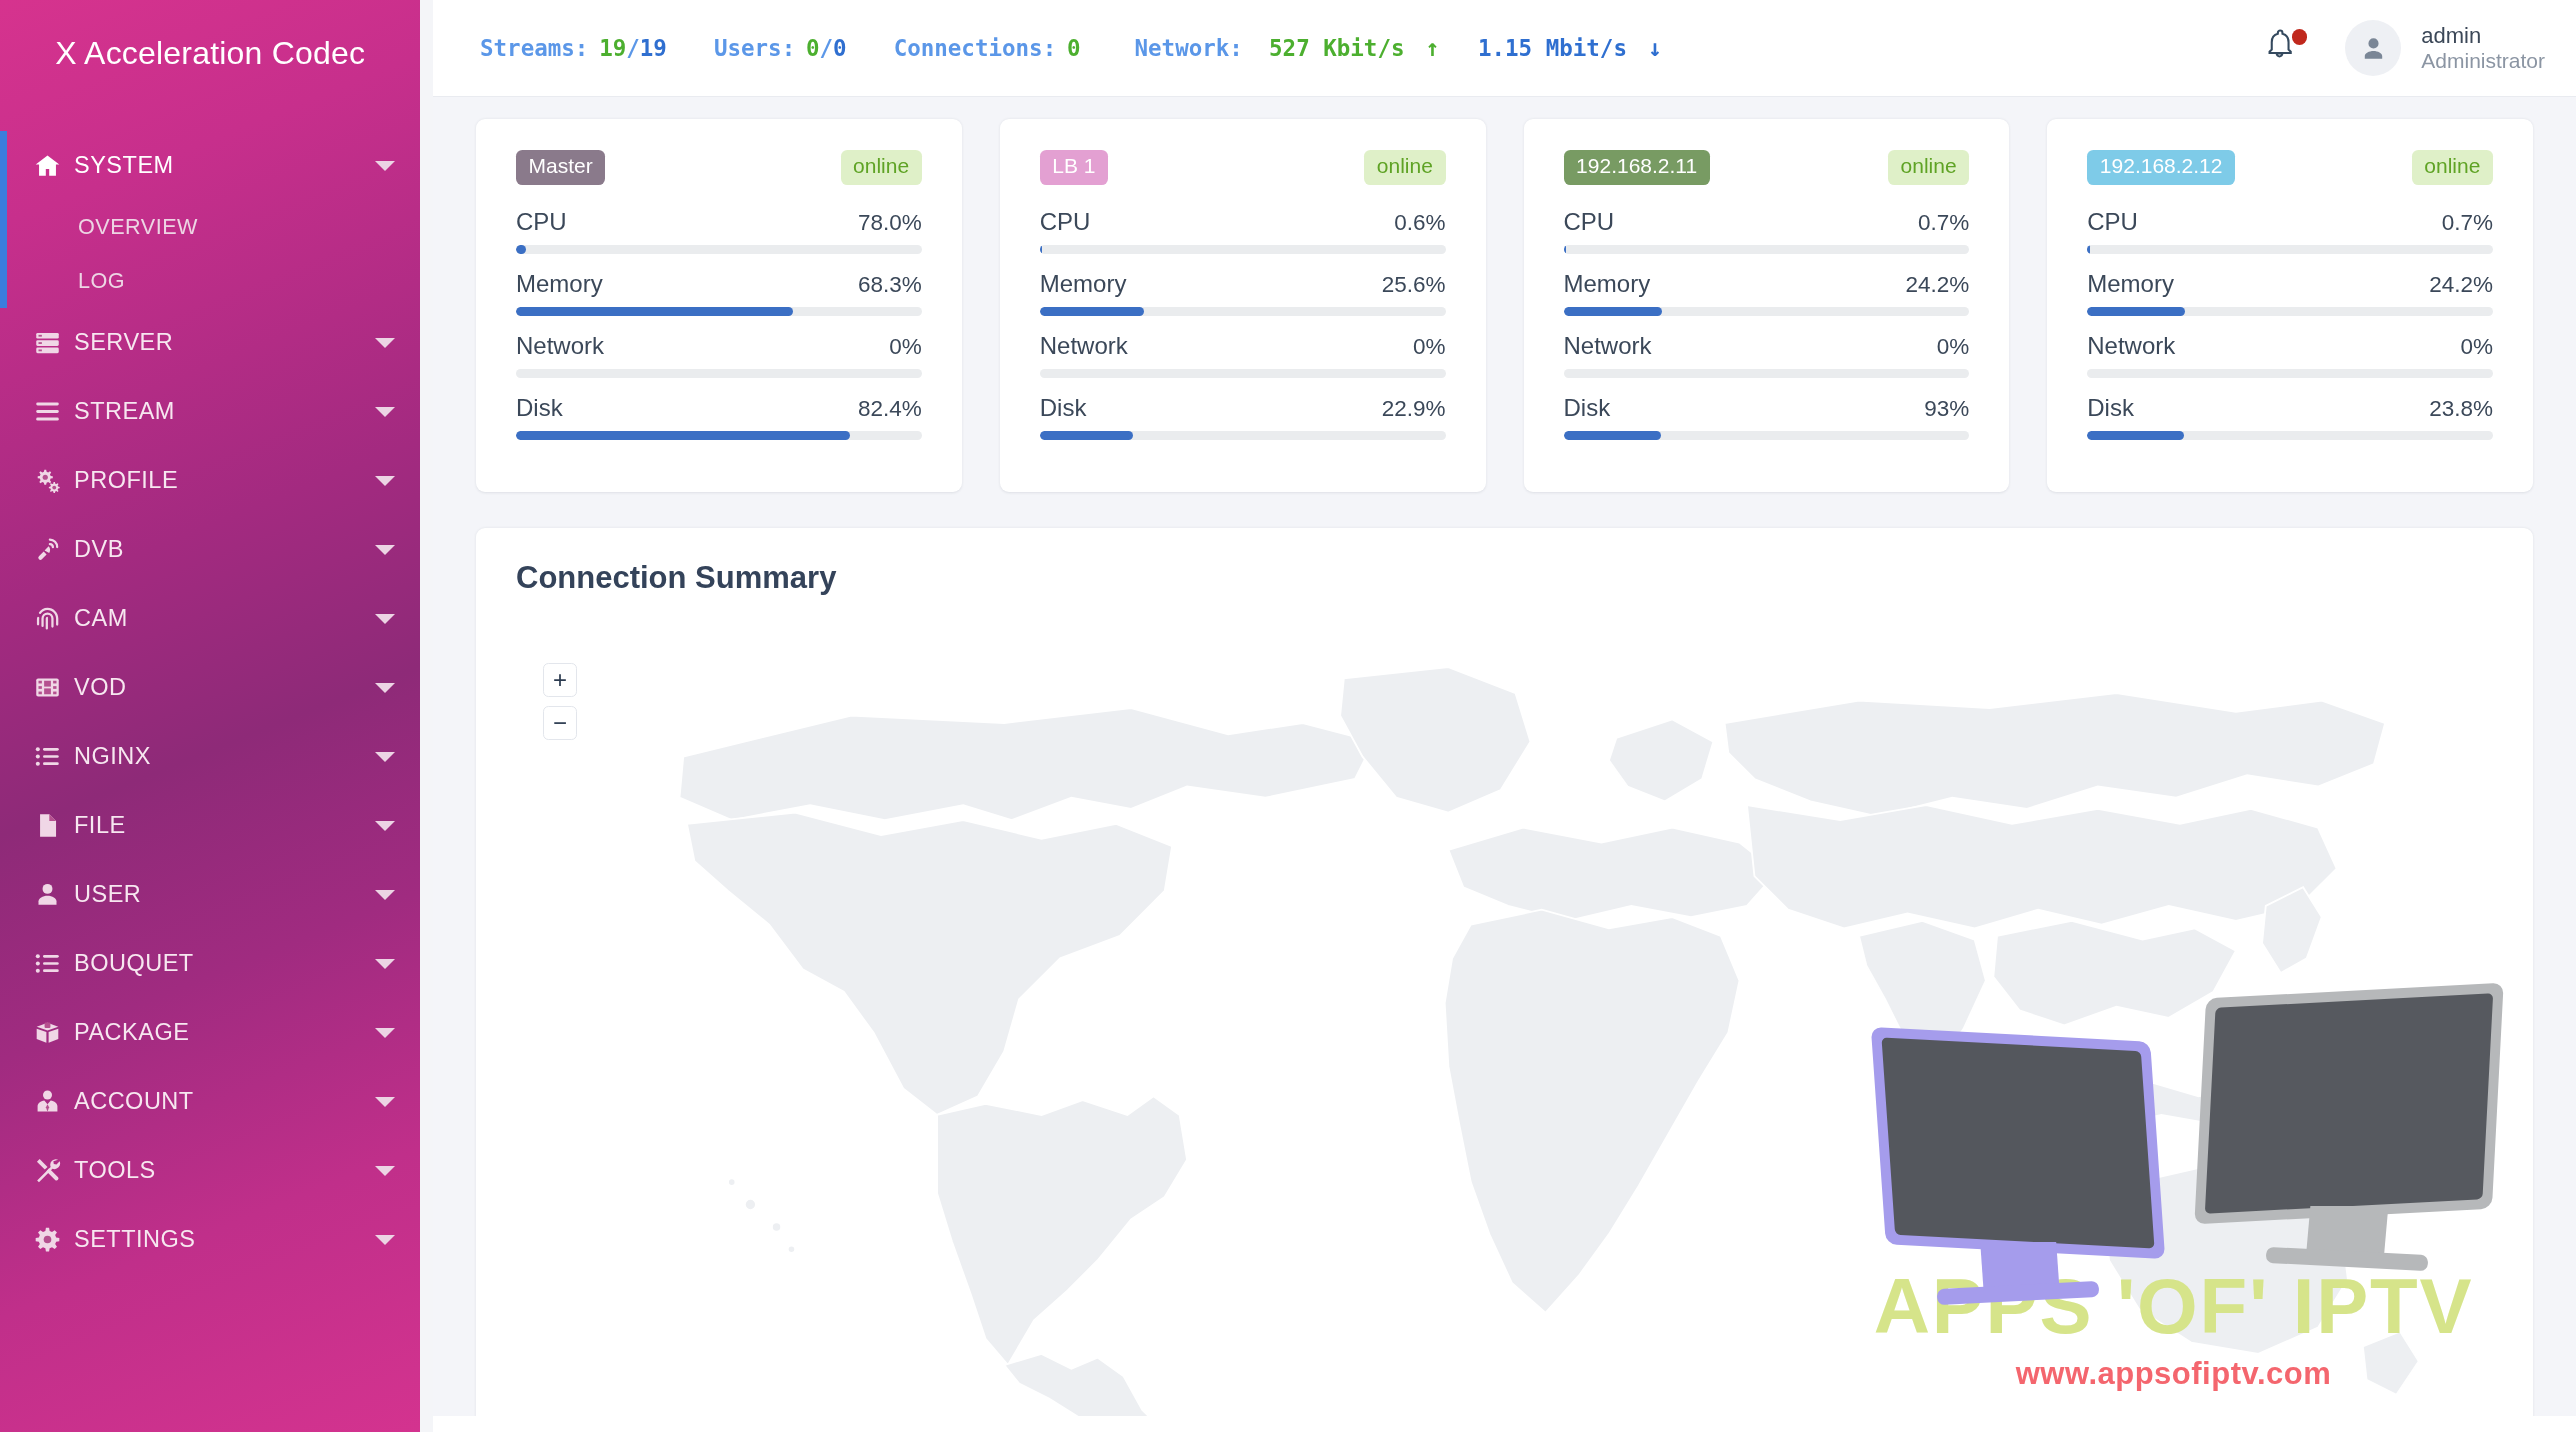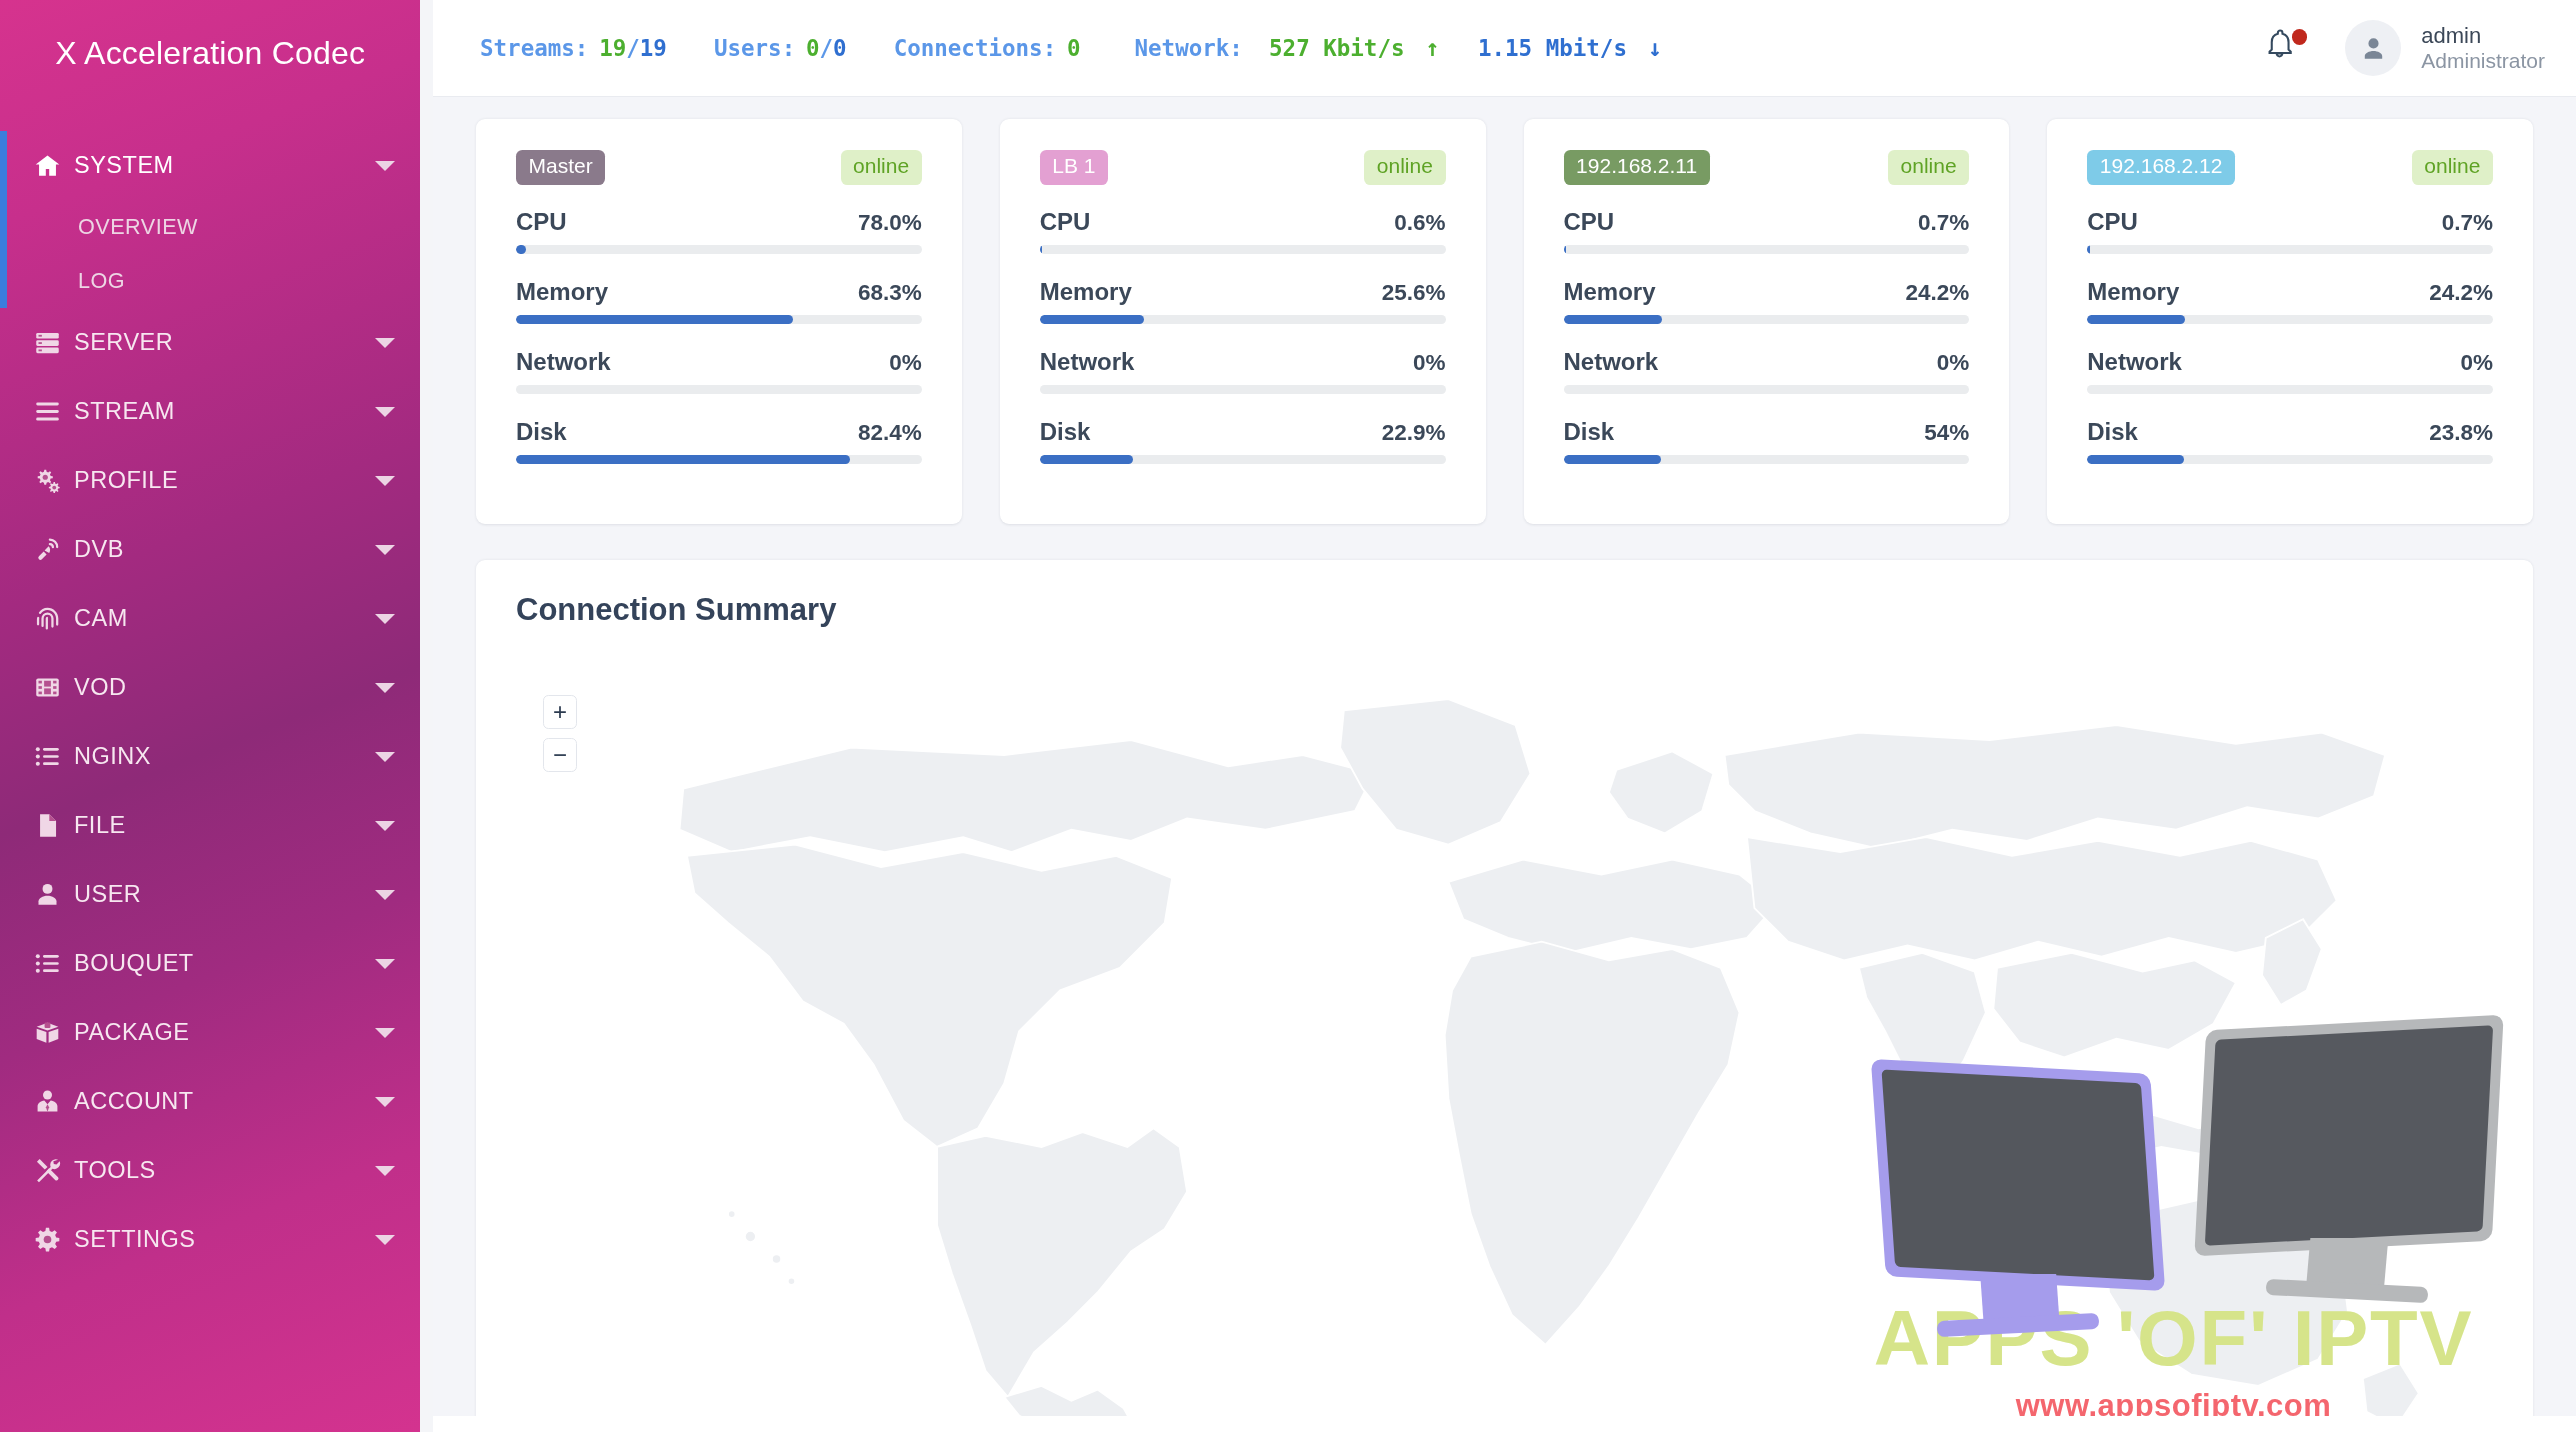--- a/index.html
+++ b/index.html
@@ -177,21 +177,21 @@
   }
   .badge-status {
     display: inline-block;
     border-radius: 6.3px;
     padding: 4.5px 12.6px 6.3px 12.6px;
     font-size: 21px;
     line-height: 1.15;
     background: #dff0c8;
     color: #5fa325;
   }
-  .metric { margin-bottom: 24px; font-weight: bold; }
+  .metric { margin-bottom: 16px; }
   .metric-row {
     display: flex; align-items: baseline; justify-content: space-between;
     margin-bottom: 9px;
   }
   .metric-name { font-size: 24px; color: #3b4859; }
   .metric-val  { font-size: 22.5px; color: #3b4859; }
   .bar {
     height: 9px;
     border-radius: 4.5px;
     background: #eaecee;
@@ -687,21 +687,21 @@
                 <span class="metric-name">Network</span>
                 <span class="metric-val">0%</span>
               </div>
               <div class="bar">
                 <i style="width: 0%;"></i>
               </div>
             </div>
             <div class="metric">
               <div class="metric-row">
                 <span class="metric-name">Disk</span>
-                <span class="metric-val">54%</span>
+                <span class="metric-val">93%</span>
               </div>
               <div class="bar">
                 <i style="width: 24%;"></i>
               </div>
             </div>
           </div>
           <div class="card">
             <div class="card-head">
               <span class="badge" style="background: rgb(126, 203, 232);">192.168.2.12</span>
               <span class="badge-status">online</span>

